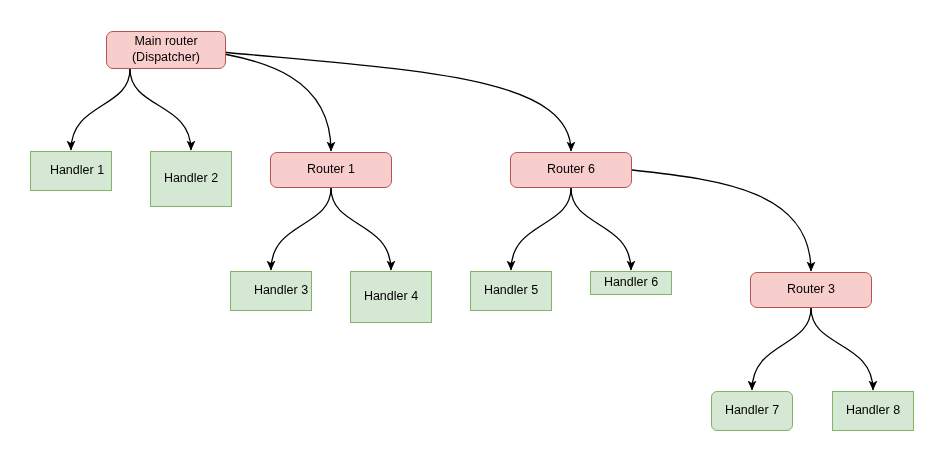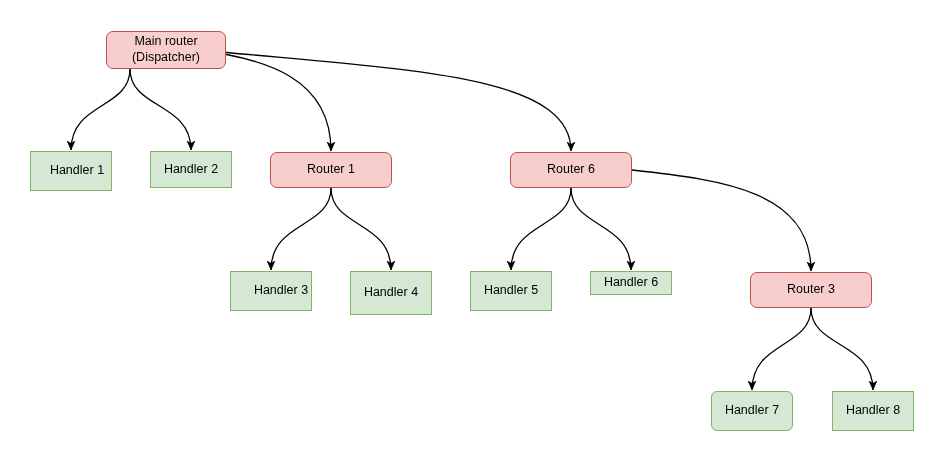--- a/index.html
+++ b/index.html
@@ -51,23 +51,23 @@
       <path d="M 571,188 C 571,228 511,221 511,270" fill="none" stroke="#000000" stroke-width="1.3" marker-end="url(#arrowhead)"></path>
       <path d="M 571,188 C 571,228 631,221 631,270" fill="none" stroke="#000000" stroke-width="1.3" marker-end="url(#arrowhead)"></path>
       <path d="M 632,170 C 725,180 811,192 811,271" fill="none" stroke="#000000" stroke-width="1.3" marker-end="url(#arrowhead)"></path>
       <path d="M 811,308 C 811,348 752,341 752,390" fill="none" stroke="#000000" stroke-width="1.3" marker-end="url(#arrowhead)"></path>
       <path d="M 811,308 C 811,348 873,341 873,390" fill="none" stroke="#000000" stroke-width="1.3" marker-end="url(#arrowhead)"></path>
     </svg>
 
 <div class="node router" style="left: 70px; top: 31px; width: 120px; height: 38px; background: rgb(248, 206, 204); border-color: rgb(184, 84, 80); border-radius: 7px; margin-left: 36px;">Main router
 (Dispatcher)</div>
     <div class="node handler" style="left: 30px; top: 151px; width: 82px; height: 40px; background: rgb(213, 232, 212); border-color: rgb(130, 179, 102); border-radius: 0px; padding-left: 12px;">Handler 1</div>
-    <div class="node handler" style="left: 150px; top: 151px; width: 82px; height: 37px; background: rgb(213, 232, 212); border-color: rgb(130, 179, 102); border-radius: 0px;">Handler 2</div>
+    <div class="node handler" style="left: 150px; top: 151px; width: 82px; height: 56px; background: rgb(213, 232, 212); border-color: rgb(130, 179, 102); border-radius: 0px;">Handler 2</div>
     <div class="node router" style="left: 270px; top: 152px; width: 122px; height: 36px; background: rgb(248, 206, 204); border-color: rgb(184, 84, 80); border-radius: 7px;">Router 1</div>
     <div class="node router" style="left: 510px; top: 152px; width: 122px; height: 36px; background: rgb(248, 206, 204); border-color: rgb(184, 84, 80); border-radius: 7px;">Router 6</div>
     <div class="node handler" style="left: 230px; top: 271px; width: 82px; height: 40px; background: rgb(213, 232, 212); border-color: rgb(130, 179, 102); border-radius: 0px; padding-left: 20px;">Handler 3</div>
-    <div class="node handler" style="left: 350px; top: 271px; width: 82px; height: 44px; background: rgb(213, 232, 212); border-color: rgb(130, 179, 102); border-radius: 0px;">Handler 4</div>
+    <div class="node handler" style="left: 350px; top: 271px; width: 82px; height: 52px; background: rgb(213, 232, 212); border-color: rgb(130, 179, 102); border-radius: 0px;">Handler 4</div>
     <div class="node handler" style="left: 470px; top: 271px; width: 82px; height: 40px; background: rgb(213, 232, 212); border-color: rgb(130, 179, 102); border-radius: 0px;">Handler 5</div>
     <div class="node handler" style="left: 590px; top: 271px; width: 82px; height: 24px; background: rgb(213, 232, 212); border-color: rgb(130, 179, 102); border-radius: 0px;">Handler 6</div>
     <div class="node router" style="left: 750px; top: 272px; width: 122px; height: 36px; background: rgb(248, 206, 204); border-color: rgb(184, 84, 80); border-radius: 7px;">Router 3</div>
     <div class="node handler" style="left: 711px; top: 391px; width: 82px; height: 40px; background: rgb(213, 232, 212); border-color: rgb(130, 179, 102); border-radius: 6px;">Handler 7</div>
     <div class="node handler" style="left: 832px; top: 391px; width: 82px; height: 40px; background: rgb(213, 232, 212); border-color: rgb(130, 179, 102); border-radius: 0px;">Handler 8</div>
   </div>
 
 </body></html>

